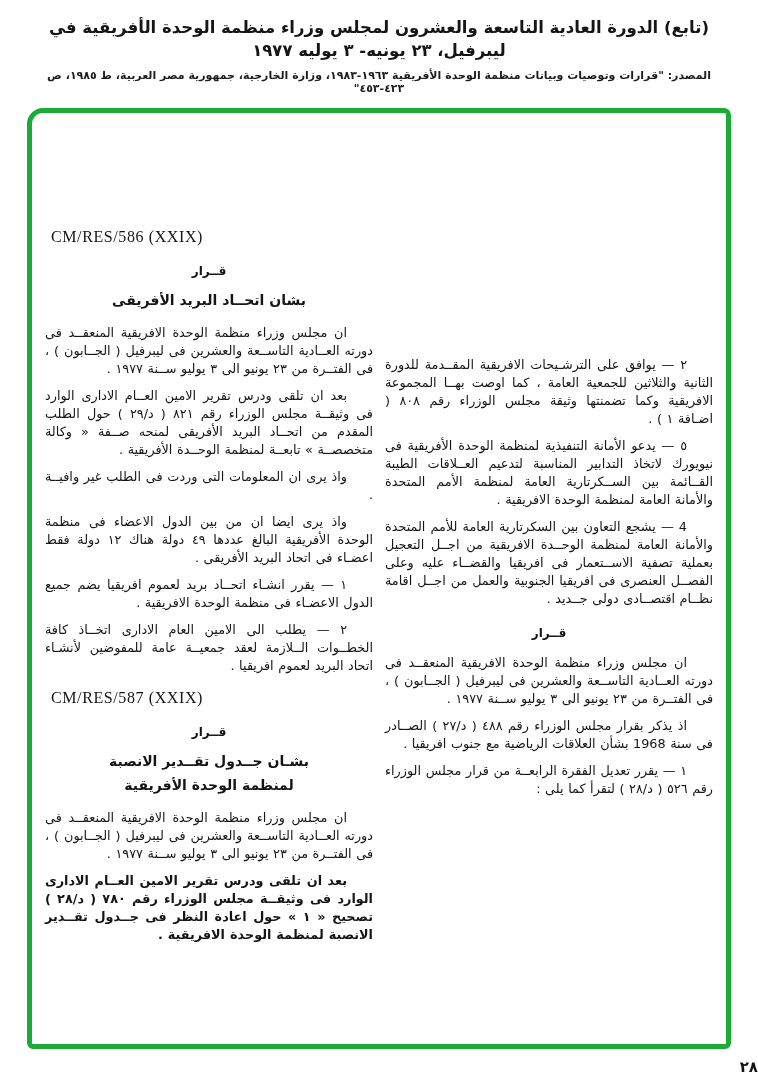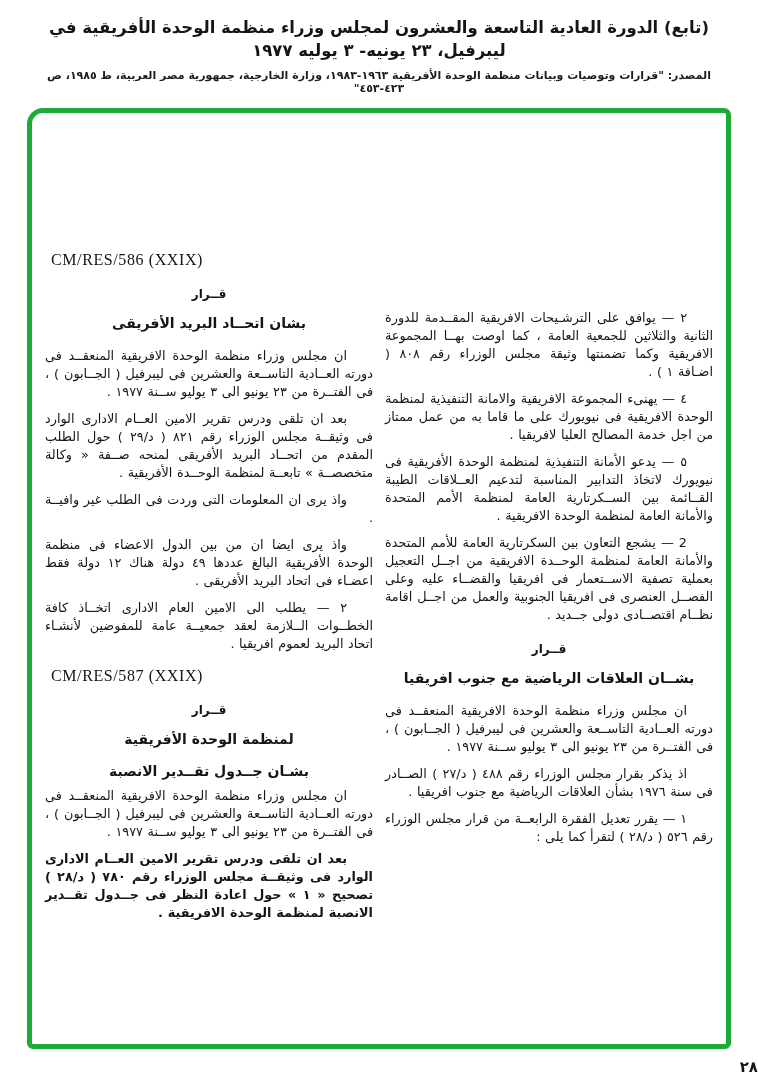--- a/index.html
+++ b/index.html
@@ -94,43 +94,42 @@
   <div class="header">
     <div class="header-title">(تابع) الدورة العادية التاسعة والعشرون لمجلس وزراء منظمة الوحدة الأفريقية في ليبرفيل، ٢٣ يونيه- ٣ يوليه ١٩٧٧</div>
     <div class="header-source">المصدر: "قرارات وتوصيات وبيانات منظمة الوحدة الأفريقية ١٩٦٣-١٩٨٣، وزارة الخارجية، جمهورية مصر العربية، ط ١٩٨٥، ص ٤٢٣-٤٥٣"</div>
   </div>
 
   <div class="frame">
     <div class="columns">
 
       <div class="col col-right">
         <div class="para">٢ — يوافق على الترشـيحات الافريقية المقــدمة للدورة الثانية والثلاثين للجمعية العامة ، كما اوصت بهــا المجموعة الافريقية وكما تضمنتها وثيقة مجلس الوزراء رقم ٨٠٨ ( اضـافة ١ ) .</div>
-        <div class="para">٤ — يهنىء المجموعة الافريقية والامانة التنفيذية لمنظمة الوحدة الافريقية فى نيويورك على ما قاما به من عمل ممتاز من اجل خدمة المصالح العليا لافريقيا .</div>
         <div class="para">٥ — يدعو الأمانة التنفيذية لمنظمة الوحدة الأفريقية فى نيويورك لاتخاذ التدابير المناسبة لتدعيم العــلاقات الطيبة القــائمة بين الســكرتارية العامة لمنظمة الأمم المتحدة والأمانة العامة لمنظمة الوحدة الافريقية .</div>
-        <div class="para">2 — يشجع التعاون بين السكرتارية العامة للأمم المتحدة والأمانة العامة لمنظمة الوحــدة الافريقية من اجــل التعجيل بعملية تصفية الاســتعمار فى افريقيا والقضــاء عليه وعلى الفصــل العنصرى فى افريقيا الجنوبية والعمل من اجــل اقامة نظــام اقتصــادى دولى جــديد .</div>
+        <div class="para">4 — يشجع التعاون بين السكرتارية العامة للأمم المتحدة والأمانة العامة لمنظمة الوحــدة الافريقية من اجــل التعجيل بعملية تصفية الاســتعمار فى افريقيا والقضــاء عليه وعلى الفصــل العنصرى فى افريقيا الجنوبية والعمل من اجــل اقامة نظــام اقتصــادى دولى جــديد .</div>
         <div class="res-title">قــرار</div>
-        <div class="res-subject last">بشــان العلاقات الرياضية مع جنوب افريقيا</div>
         <div class="para">ان مجلس وزراء منظمة الوحدة الافريقية المنعقــد فى دورته العــادية التاســعة والعشرين فى ليبرفيل ( الجــابون ) ، فى الفتــرة من ٢٣ يونيو الى ٣ يوليو ســنة ١٩٧٧ .</div>
-        <div class="para">اذ يذكر بقرار مجلس الوزراء رقم ٤٨٨ ( د/٢٧ ) الصــادر فى سنة ١٩٧٦ بشأن العلاقات الرياضية مع جنوب افريقيا .</div>
+        <div class="para">اذ يذكر بقرار مجلس الوزراء رقم ٤٨٨ ( د/٢٧ ) الصــادر فى سنة 1968 بشأن العلاقات الرياضية مع جنوب افريقيا .</div>
         <div class="para">١ — يقرر تعديل الفقرة الرابعــة من قرار مجلس الوزراء رقم ٥٢٦ ( د/٢٨ ) لتقرأ كما يلى :</div>
       </div>
 
       <div class="col col-left">
         <div class="res-code">CM/RES/586 (XXIX)</div>
         <div class="res-title">قــرار</div>
         <div class="res-subject last">بشان اتحــاد البريد الأفريقى</div>
         <div class="para">ان مجلس وزراء منظمة الوحدة الافريقية المنعقــد فى دورته العــادية التاســعة والعشرين فى ليبرفيل ( الجــابون ) ، فى الفتــرة من ٢٣ يونيو الى ٣ يوليو ســنة ١٩٧٧ .</div>
         <div class="para">بعد ان تلقى ودرس تقرير الامين العــام الادارى الوارد فى وثيقــة مجلس الوزراء رقم ٨٢١ ( د/٢٩ ) حول الطلب المقدم من اتحــاد البريد الأفريقى لمنحه صــفة « وكالة متخصصــة » تابعــة لمنظمة الوحــدة الأفريقية .</div>
         <div class="para">واذ يرى ان المعلومات التى وردت فى الطلب غير وافيــة .</div>
         <div class="para">واذ يرى ايضا ان من بين الدول الاعضاء فى منظمة الوحدة الأفريقية البالغ عددها ٤٩ دولة هناك ١٢ دولة فقط اعضـاء فى اتحاد البريد الأفريقى .</div>
+        <div class="para">١ — يقرر انشـاء اتحــاد بريد لعموم افريقيا يضم جميع الدول الاعضـاء فى منظمة الوحدة الافريقية .</div>
         <div class="para">٢ — يطلب الى الامين العام الادارى اتخــاذ كافة الخطــوات الــلازمة لعقد جمعيــة عامة للمفوضين لأنشـاء اتحاد البريد لعموم افريقيا .</div>
         <div class="res-code">CM/RES/587 (XXIX)</div>
         <div class="res-title">قــرار</div>
+        <div class="res-subject">بشـان جــدول تقــدير الانصبة</div>
         <div class="res-subject last">لمنظمة الوحدة الأفريقية</div>
-        <div class="res-subject">بشـان جــدول تقــدير الانصبة</div>
         <div class="para">ان مجلس وزراء منظمة الوحدة الافريقية المنعقــد فى دورته العــادية التاســعة والعشرين فى ليبرفيل ( الجــابون ) ، فى الفتــرة من ٢٣ يونيو الى ٣ يوليو ســنة ١٩٧٧ .</div>
         <div class="para bold">بعد ان تلقى ودرس تقرير الامين العــام الادارى الوارد فى وثيقــة مجلس الوزراء رقم ٧٨٠ ( د/٢٨ ) تصحيح « ١ » حول اعادة النظر فى جــدول تقــدير الانصبة لمنظمة الوحدة الافريقية .</div>
       </div>
 
     </div>
   </div>
 
   <div class="page-number">٢٨</div>
 
 </div>

